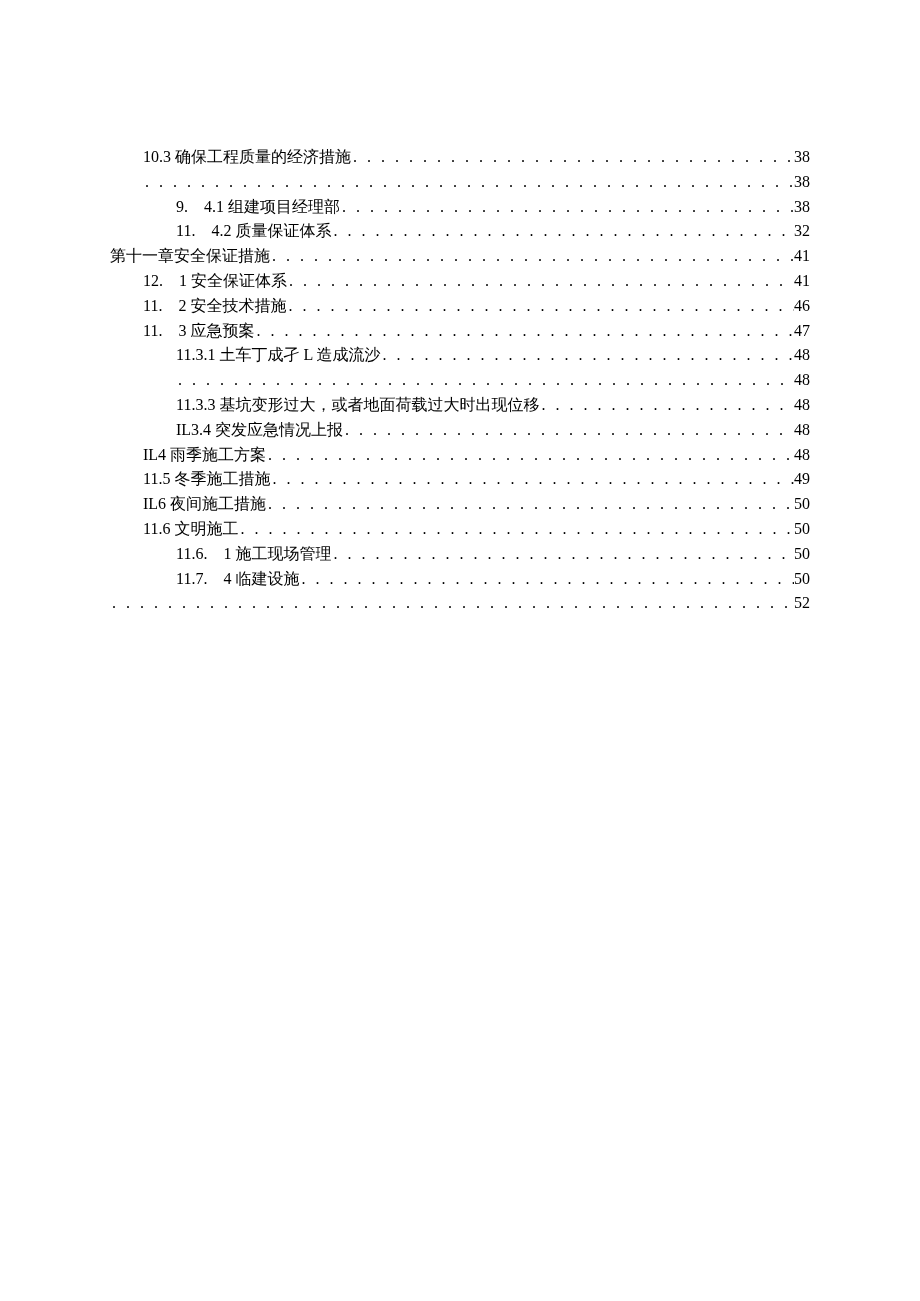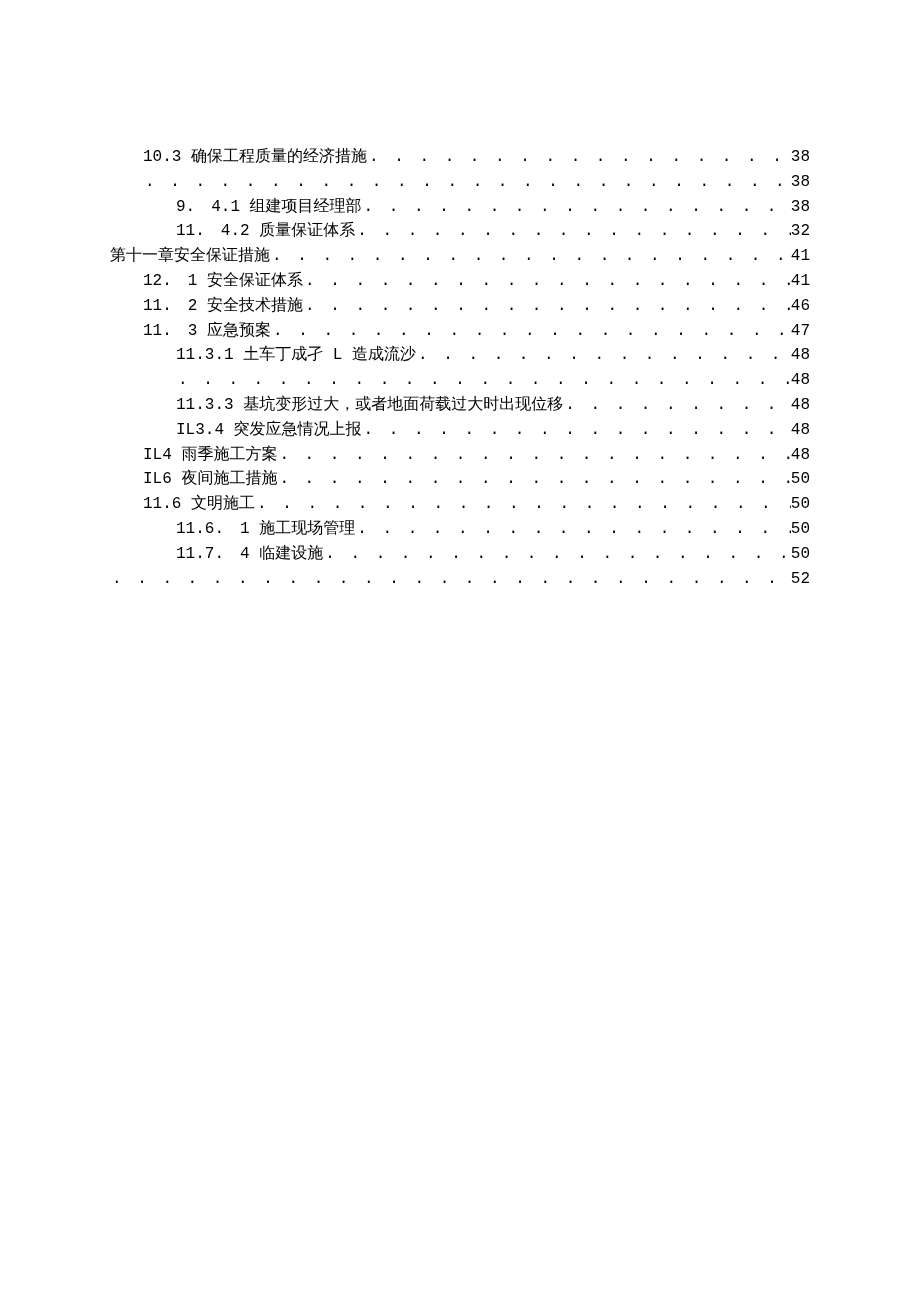--- a/index.html
+++ b/index.html
@@ -14,21 +14,20 @@
     padding: 145px 110px 0 110px;
     font-family: "SimSun", "Songti SC", "STSong", serif;
     font-size: 16px;
     color: #000000;
     line-height: 1.55;
   }
   .toc-line {
     display: flex;
     align-items: flex-end;
     white-space: nowrap;
-    font-family: Liberation Mono, monospace;
   }
   .indent-1 { padding-left: 33px; }
   .indent-2 { padding-left: 66px; }
   .label { flex: 0 0 auto; }
   .dots {
     flex: 1 1 auto;
     overflow: hidden;
     letter-spacing: 3px;
     padding: 0 2px;
   }
@@ -114,20 +113,25 @@
       <span class="dots"></span>
       <span class="pagenum">48</span>
     </div>
 
     <div class="toc-line indent-1">
       <span class="label">IL4 雨季施工方案 </span>
       <span class="dots"></span>
       <span class="pagenum">48</span>
     </div>
 
+    <div class="toc-line indent-1">
+      <span class="label">11.5 冬季施工措施</span>
+      <span class="dots"></span>
+      <span class="pagenum">49</span>
+    </div>
 
     <div class="toc-line indent-1">
       <span class="label">IL6 夜间施工措施 </span>
       <span class="dots"></span>
       <span class="pagenum">50</span>
     </div>
 
     <div class="toc-line indent-1">
       <span class="label">11.6 文明施工</span>
       <span class="dots"></span>

